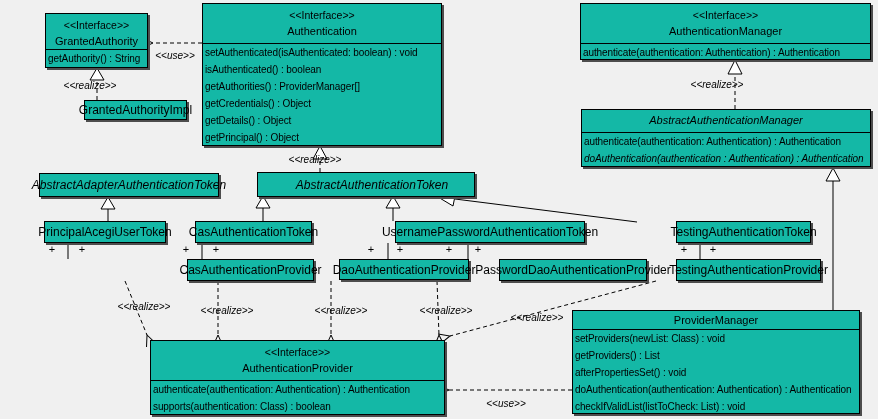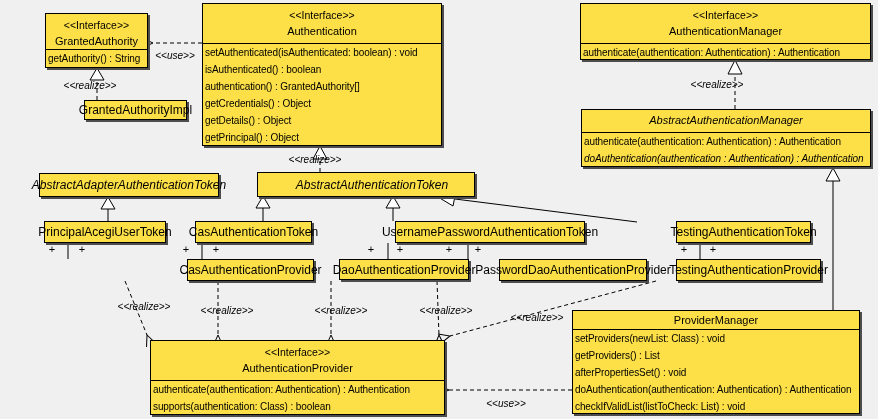--- a/index.html
+++ b/index.html
@@ -1,19 +1,19 @@
 <!DOCTYPE html>
 <html><head>
 <meta charset="utf-8">
 <style>
   html,body{margin:0;padding:0;}
   body{background:#f0f0f0;font-family:"Liberation Sans","DejaVu Sans",sans-serif;}
   #canvas{position:relative;width:878px;height:419px;background:#f0f0f0;overflow:hidden;}
   #wires{position:absolute;left:0;top:0;z-index:1;}
-  .uml-box{position:absolute;z-index:2;background:#fde047;border:1px solid #000;
+  .uml-box{position:absolute;z-index:2;background:#14b8a6;border:1px solid #000;
            box-shadow:2px 2px 0 #4d4d4d;box-sizing:border-box;color:#000;}
   .hdr{text-align:center;}
   .hdr .stereo{font-size:10.5px;line-height:16px;padding-top:3px;}
   .hdr .cname{font-size:11px;line-height:16px;}
   .hdr1{text-align:center;font-size:11px;line-height:20px;}
   .methods{border-top:1px solid #000;}
   .m{font-size:10px;line-height:17px;padding-left:2px;white-space:nowrap;letter-spacing:-0.1px;}
   .namebox{display:flex;align-items:center;justify-content:center;font-size:12px;white-space:nowrap;margin-left:39px;}
   .it{font-style:italic;}
   .lbl{position:absolute;z-index:3;font-size:10px;color:#000;text-align:center;white-space:nowrap;font-style:italic;}
@@ -81,21 +81,21 @@
   </div>
 
   <div class="uml-box" style="left:202px;top:3px;width:240px;height:143px;">
     <div class="hdr" style="height:39px;">
       <div class="stereo">&lt;&lt;Interface&gt;&gt;</div>
       <div class="cname">Authentication</div>
     </div>
     <div class="methods">
       <div class="m">setAuthenticated(isAuthenticated: boolean) : void</div>
       <div class="m">isAuthenticated() : boolean</div>
-      <div class="m">authentication() : GrantedAuthority[]</div>
+      <div class="m">getAuthorities() : ProviderManager[]</div>
       <div class="m">getCredentials() : Object</div>
       <div class="m">getDetails() : Object</div>
       <div class="m">getPrincipal() : Object</div>
     </div>
   </div>
 
   <div class="uml-box" style="left:580px;top:3px;width:291px;height:57px;">
     <div class="hdr" style="height:39px;">
       <div class="stereo">&lt;&lt;Interface&gt;&gt;</div>
       <div class="cname">AuthenticationManager</div>

